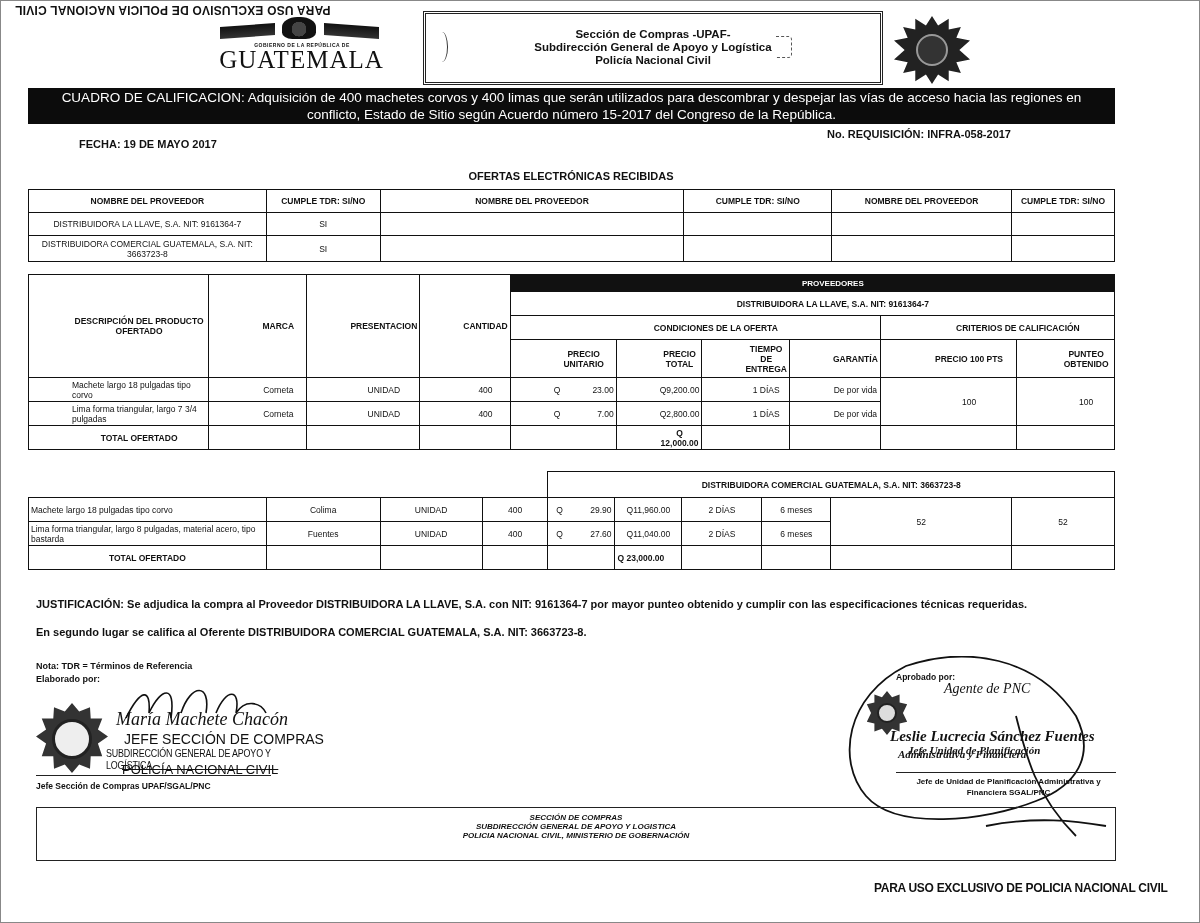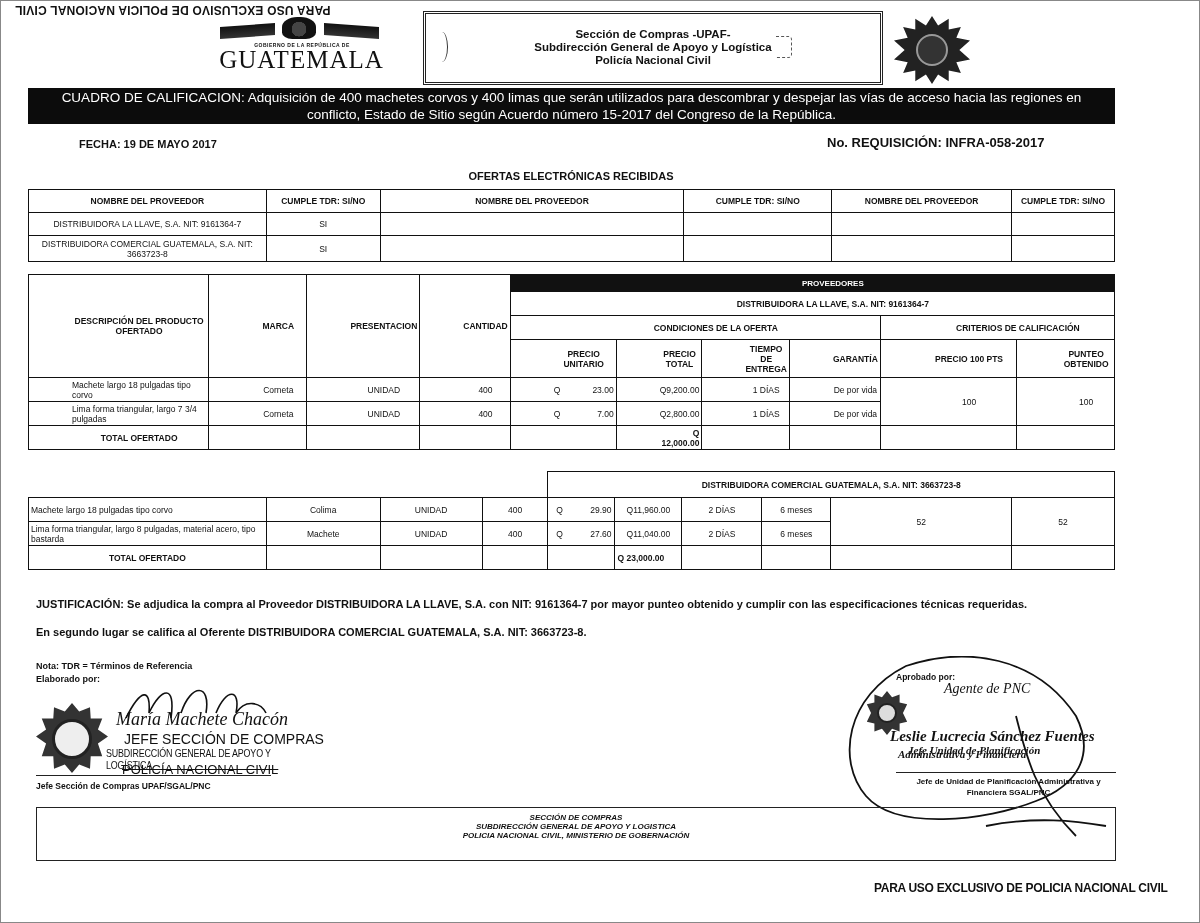--- a/index.html
+++ b/index.html
@@ -22,21 +22,21 @@
   .header-box .paren-l { position: absolute; left: 10px; top: 18px; width: 12px; height: 30px; border-right: 1.5px solid #333; border-radius: 0 50% 50% 0; }
   .header-box .paren-r { position: absolute; left: 350px; top: 22px; width: 16px; height: 22px; border: 1px dashed #555; border-left: none; border-radius: 0 4px 4px 0; }
 
   .badge { left: 893px; top: 15px; width: 76px; height: 68px; }
   .badge .star { position: absolute; left: 0; top: 0; width: 76px; height: 68px; background: #222; clip-path: polygon(50% 0%, 58% 14%, 72% 4%, 72% 20%, 88% 16%, 82% 32%, 100% 36%, 86% 50%, 100% 64%, 82% 68%, 88% 84%, 72% 80%, 72% 96%, 58% 86%, 50% 100%, 42% 86%, 28% 96%, 28% 80%, 12% 84%, 18% 68%, 0% 64%, 14% 50%, 0% 36%, 18% 32%, 12% 16%, 28% 20%, 28% 4%, 42% 14%); }
   .badge .core { position: absolute; left: 22px; top: 18px; width: 32px; height: 32px; border-radius: 50%; border: 2px solid #999; background: #333; }
 
   .title-bar { left: 27px; top: 87px; width: 1087px; height: 36px; background: #0c0c0c; color: #fff; text-align: center; font-size: 13.5px; line-height: 17px; padding-top: 1px; }
 
   .fecha { left: 78px; top: 137px; font-size: 11px; font-weight: bold; }
-  .requisicion { left: 826px; top: 134px; font-size: 13px; font-weight: bold; }
+  .requisicion { left: 826px; top: 127px; font-size: 11px; font-weight: bold; }
   .ofertas-title { left: 0; top: 169px; width: 1140px; text-align: center; font-size: 11px; font-weight: bold; }
 
   table { border-collapse: collapse; position: absolute; font-size: 8.5px; }
   td, th { border: 1.5px solid #111; text-align: center; vertical-align: middle; padding: 0 2px; }
   th { font-weight: bold; font-size: 8.5px; }
 
   .t-ofertas { left: 27px; top: 188px; width: 1087px; }
   .t-ofertas td, .t-ofertas th { height: 23px; }
   .t-ofertas tr.r2 td { height: 26px; line-height: 10px; }
 
@@ -219,21 +219,21 @@
       <td>Q2,800.00</td>
       <td>1 DÍAS</td>
       <td>De por vida</td>
     </tr>
     <tr>
       <th>TOTAL OFERTADO</th>
       <td></td>
           <td></td>
           <td></td>
           <td></td>
-      <th style="text-align:right">Q  12,000.00</th>
+      <th style="text-align:center">Q  12,000.00</th>
       <td></td>
           <td></td>
           <td></td>
           <td></td>
     </tr>
   </tbody>
     </table>
 
   <table class="t-second">
     <colgroup>
@@ -260,21 +260,21 @@
       <td>400</td>
       <td class="q"><span class="cur">Q</span><span class="amt">29.90</span></td>
       <td>Q11,960.00</td>
       <td>2 DÍAS</td>
       <td>6 meses</td>
       <td rowspan="2">52</td>
       <td rowspan="2">52</td>
     </tr>
     <tr>
       <td class="left">Lima forma triangular, largo 8 pulgadas, material acero, tipo bastarda</td>
-      <td>Machete</td>
+      <td>Fuentes</td>
       <td>UNIDAD</td>
       <td>400</td>
       <td class="q"><span class="cur">Q</span><span class="amt">27.60</span></td>
       <td>Q11,040.00</td>
       <td>2 DÍAS</td>
       <td>6 meses</td>
     </tr>
     <tr>
       <th>TOTAL OFERTADO</th>
       <td></td>

